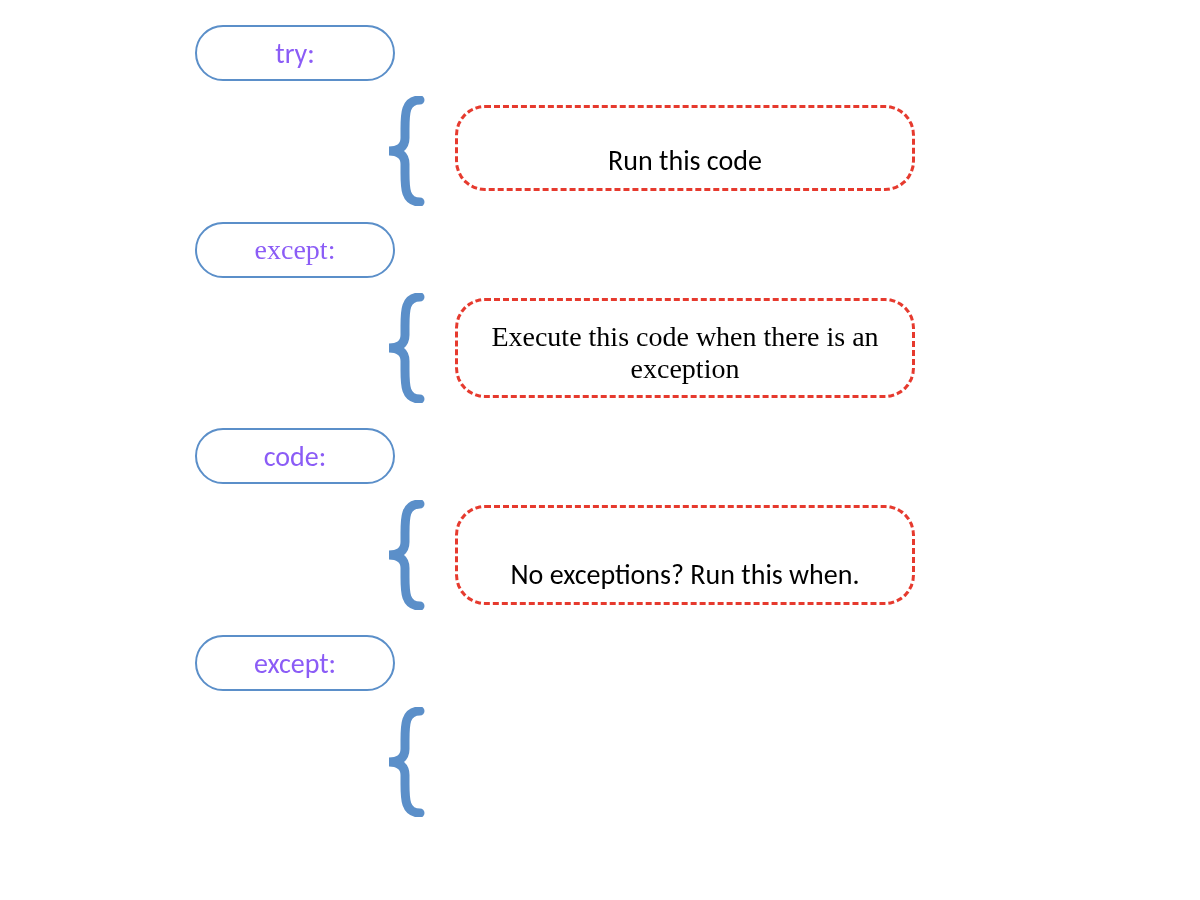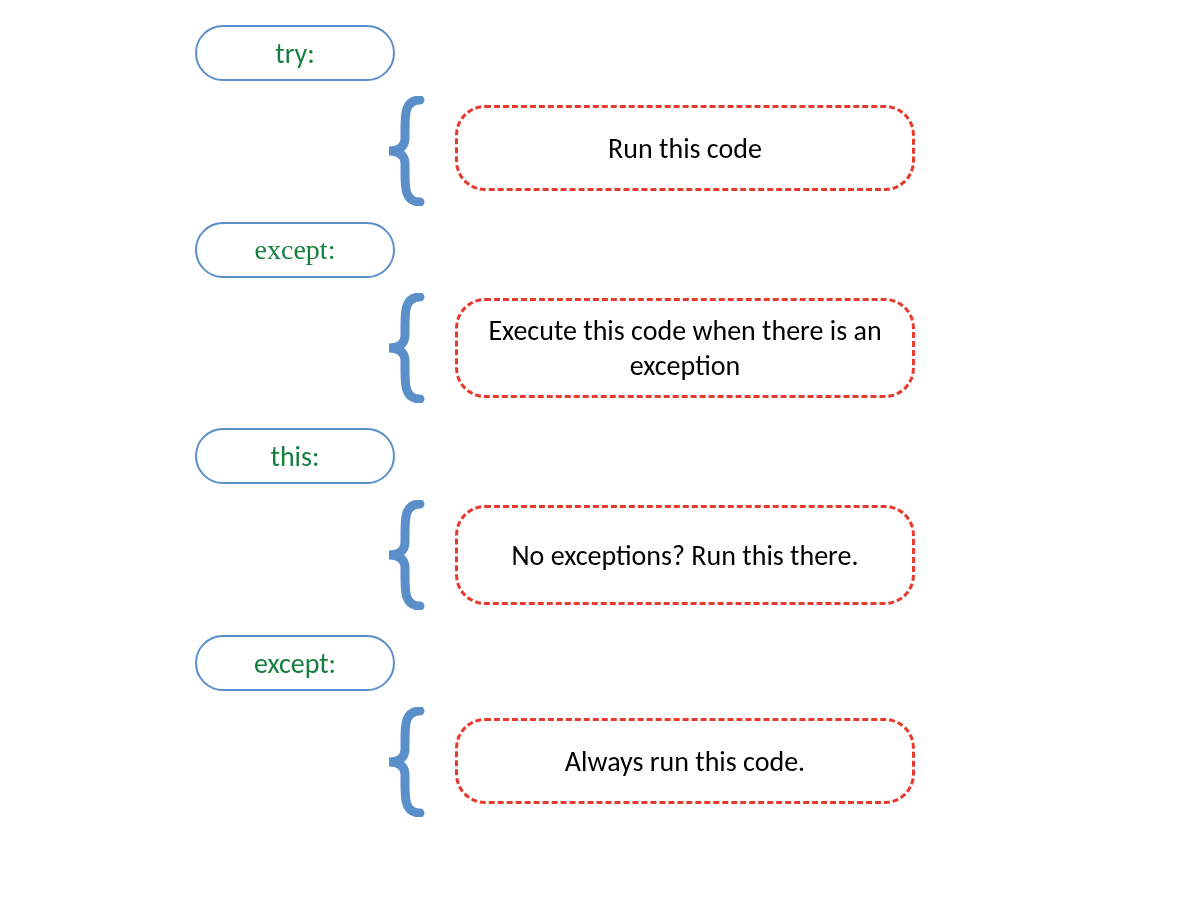--- a/index.html
+++ b/index.html
@@ -20,21 +20,21 @@
     position: absolute;
     width: 200px;
     height: 56px;
     border: 2px solid #5b8fc9;
     border-radius: 28px;
     background: #ffffff;
     display: flex;
     align-items: center;
     justify-content: center;
     font-size: 28px;
-    color: #15803d;
+    color: #8b5cf6;
     box-sizing: border-box;
   }
   .brace {
     position: absolute;
     width: 60px;
     height: 110px;
     display: flex;
     align-items: center;
     justify-content: center;
   }
@@ -42,21 +42,21 @@
     width: 100%;
     height: 100%;
   }
   .desc-box {
     position: absolute;
     width: 460px;
     border: 3px dashed #e63a2e;
     border-radius: 30px;
     background: #ffffff;
     display: flex;
-    align-items: center;
+    align-items: flex-end;
     justify-content: center;
     text-align: center;
     font-size: 28px;
     color: #000000;
     box-sizing: border-box;
     padding: 10px 30px;
   }
 </style>
 </head>
 <body>
@@ -76,41 +76,38 @@
   </div>
 
   <div class="keyword-pill" style="left:195px; top:222px;font-family:Liberation Serif, serif;">
     <span>except:</span>
   </div>
   <div class="brace" style="left:375px; top:293px;">
     <svg viewBox="0 0 60 110" aria-hidden="true">
       <path d="M 45 4 C 30 4 30 18 30 33 L 30 42 C 30 51 24 55 14 55 C 24 55 30 59 30 68 L 30 77 C 30 92 30 106 45 106" fill="none" stroke="#5b8fc9" stroke-width="9" stroke-linecap="round"></path>
     </svg>
   </div>
-  <div class="desc-box" style="left:455px; top:298px; height:100px;">
+  <div class="desc-box" style="left:455px; top:298px; height:100px;font-family:Liberation Serif, serif;">
     <span>Execute this code when there is an exception</span>
   </div>
 
   <div class="keyword-pill" style="left:195px; top:428px;">
-    <span>this:</span>
+    <span>code:</span>
   </div>
   <div class="brace" style="left:375px; top:500px;">
     <svg viewBox="0 0 60 110" aria-hidden="true">
       <path d="M 45 4 C 30 4 30 18 30 33 L 30 42 C 30 51 24 55 14 55 C 24 55 30 59 30 68 L 30 77 C 30 92 30 106 45 106" fill="none" stroke="#5b8fc9" stroke-width="9" stroke-linecap="round"></path>
     </svg>
   </div>
   <div class="desc-box" style="left:455px; top:505px; height:100px;">
-    <span>No exceptions? Run this there.</span>
+    <span>No exceptions? Run this when.</span>
   </div>
 
   <div class="keyword-pill" style="left:195px; top:635px;">
     <span>except:</span>
   </div>
   <div class="brace" style="left:375px; top:707px;">
     <svg viewBox="0 0 60 110" aria-hidden="true">
       <path d="M 45 4 C 30 4 30 18 30 33 L 30 42 C 30 51 24 55 14 55 C 24 55 30 59 30 68 L 30 77 C 30 92 30 106 45 106" fill="none" stroke="#5b8fc9" stroke-width="9" stroke-linecap="round"></path>
     </svg>
   </div>
-  <div class="desc-box" style="left:455px; top:718px; height:86px;">
-    <span>Always run this code.</span>
-  </div>
 
 </div>
 
 </body></html>

